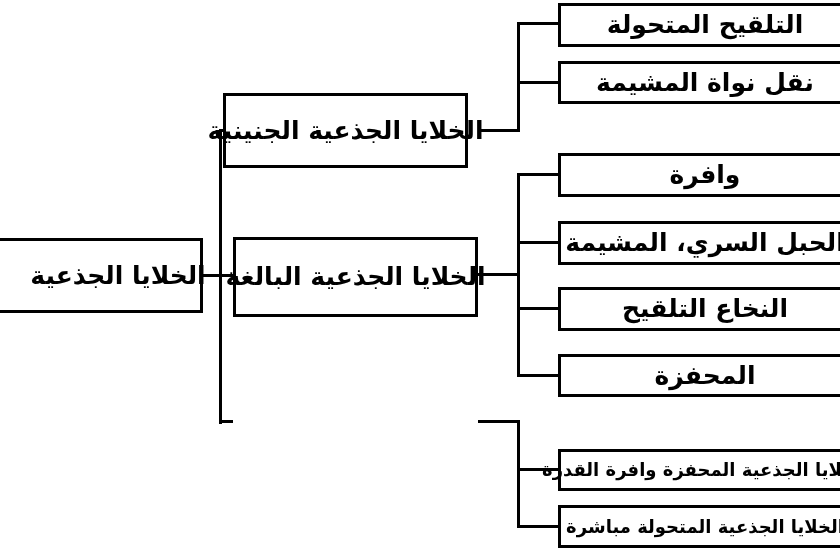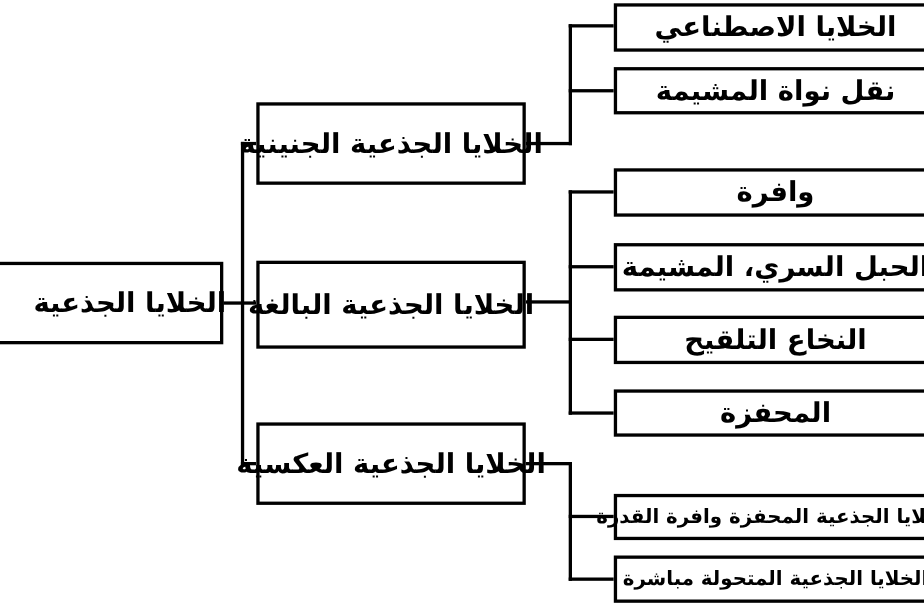--- a/index.html
+++ b/index.html
@@ -29,21 +29,21 @@
     white-space: nowrap;
     direction: rtl;
   }
   .box.small-text { font-size: 18px; }
   .line {
     position: absolute;
     background: #000000;
   }
   
   #root   { left: -12px; top: 238px; width: 215px; height: 75px; padding-left: 45px; }
-  #m1     { left: 233px;  top: 93px;  width: 245px; height: 75px; }
+  #m1     { left: 223px;  top: 93px;  width: 245px; height: 75px; }
   #m2     { left: 233px;  top: 237px; width: 245px; height: 80px; }
   #m3     { left: 233px;  top: 384px; width: 245px; height: 75px; }
   #l1     { left: 558px;  top: 3px;   width: 294px; height: 44px; }
   #l2     { left: 558px;  top: 61px;  width: 294px; height: 43px; }
   #l3     { left: 558px;  top: 153px; width: 294px; height: 44px; }
   #l4     { left: 558px;  top: 221px; width: 294px; height: 44px; }
   #l5     { left: 558px;  top: 287px; width: 294px; height: 44px; }
   #l6     { left: 558px;  top: 354px; width: 294px; height: 43px; }
   #l7     { left: 558px;  top: 449px; width: 294px; height: 42px; }
   #l8     { left: 558px;  top: 505px; width: 294px; height: 43px; }
@@ -94,26 +94,23 @@
   <div class="box" id="root">
     <span>الخلايا الجذعية</span>
   </div>
 
   <div class="box" id="m1">
     <span>الخلايا الجذعية الجنينية</span>
   </div>
   <div class="box" id="m2">
     <span>الخلايا الجذعية البالغة</span>
   </div>
-  <div class="box" id="m3">
-    <span>الخلايا الجذعية العكسية</span>
-  </div>
 
   <div class="box" id="l1">
-    <span>الخلايا الاصطناعي</span>
+    <span>التلقيح المتحولة</span>
   </div>
   <div class="box" id="l2">
     <span>نقل نواة المشيمة</span>
   </div>
 
   <div class="box" id="l3">
     <span>وافرة</span>
   </div>
   <div class="box" id="l4">
     <span>الحبل السري، المشيمة</span>

